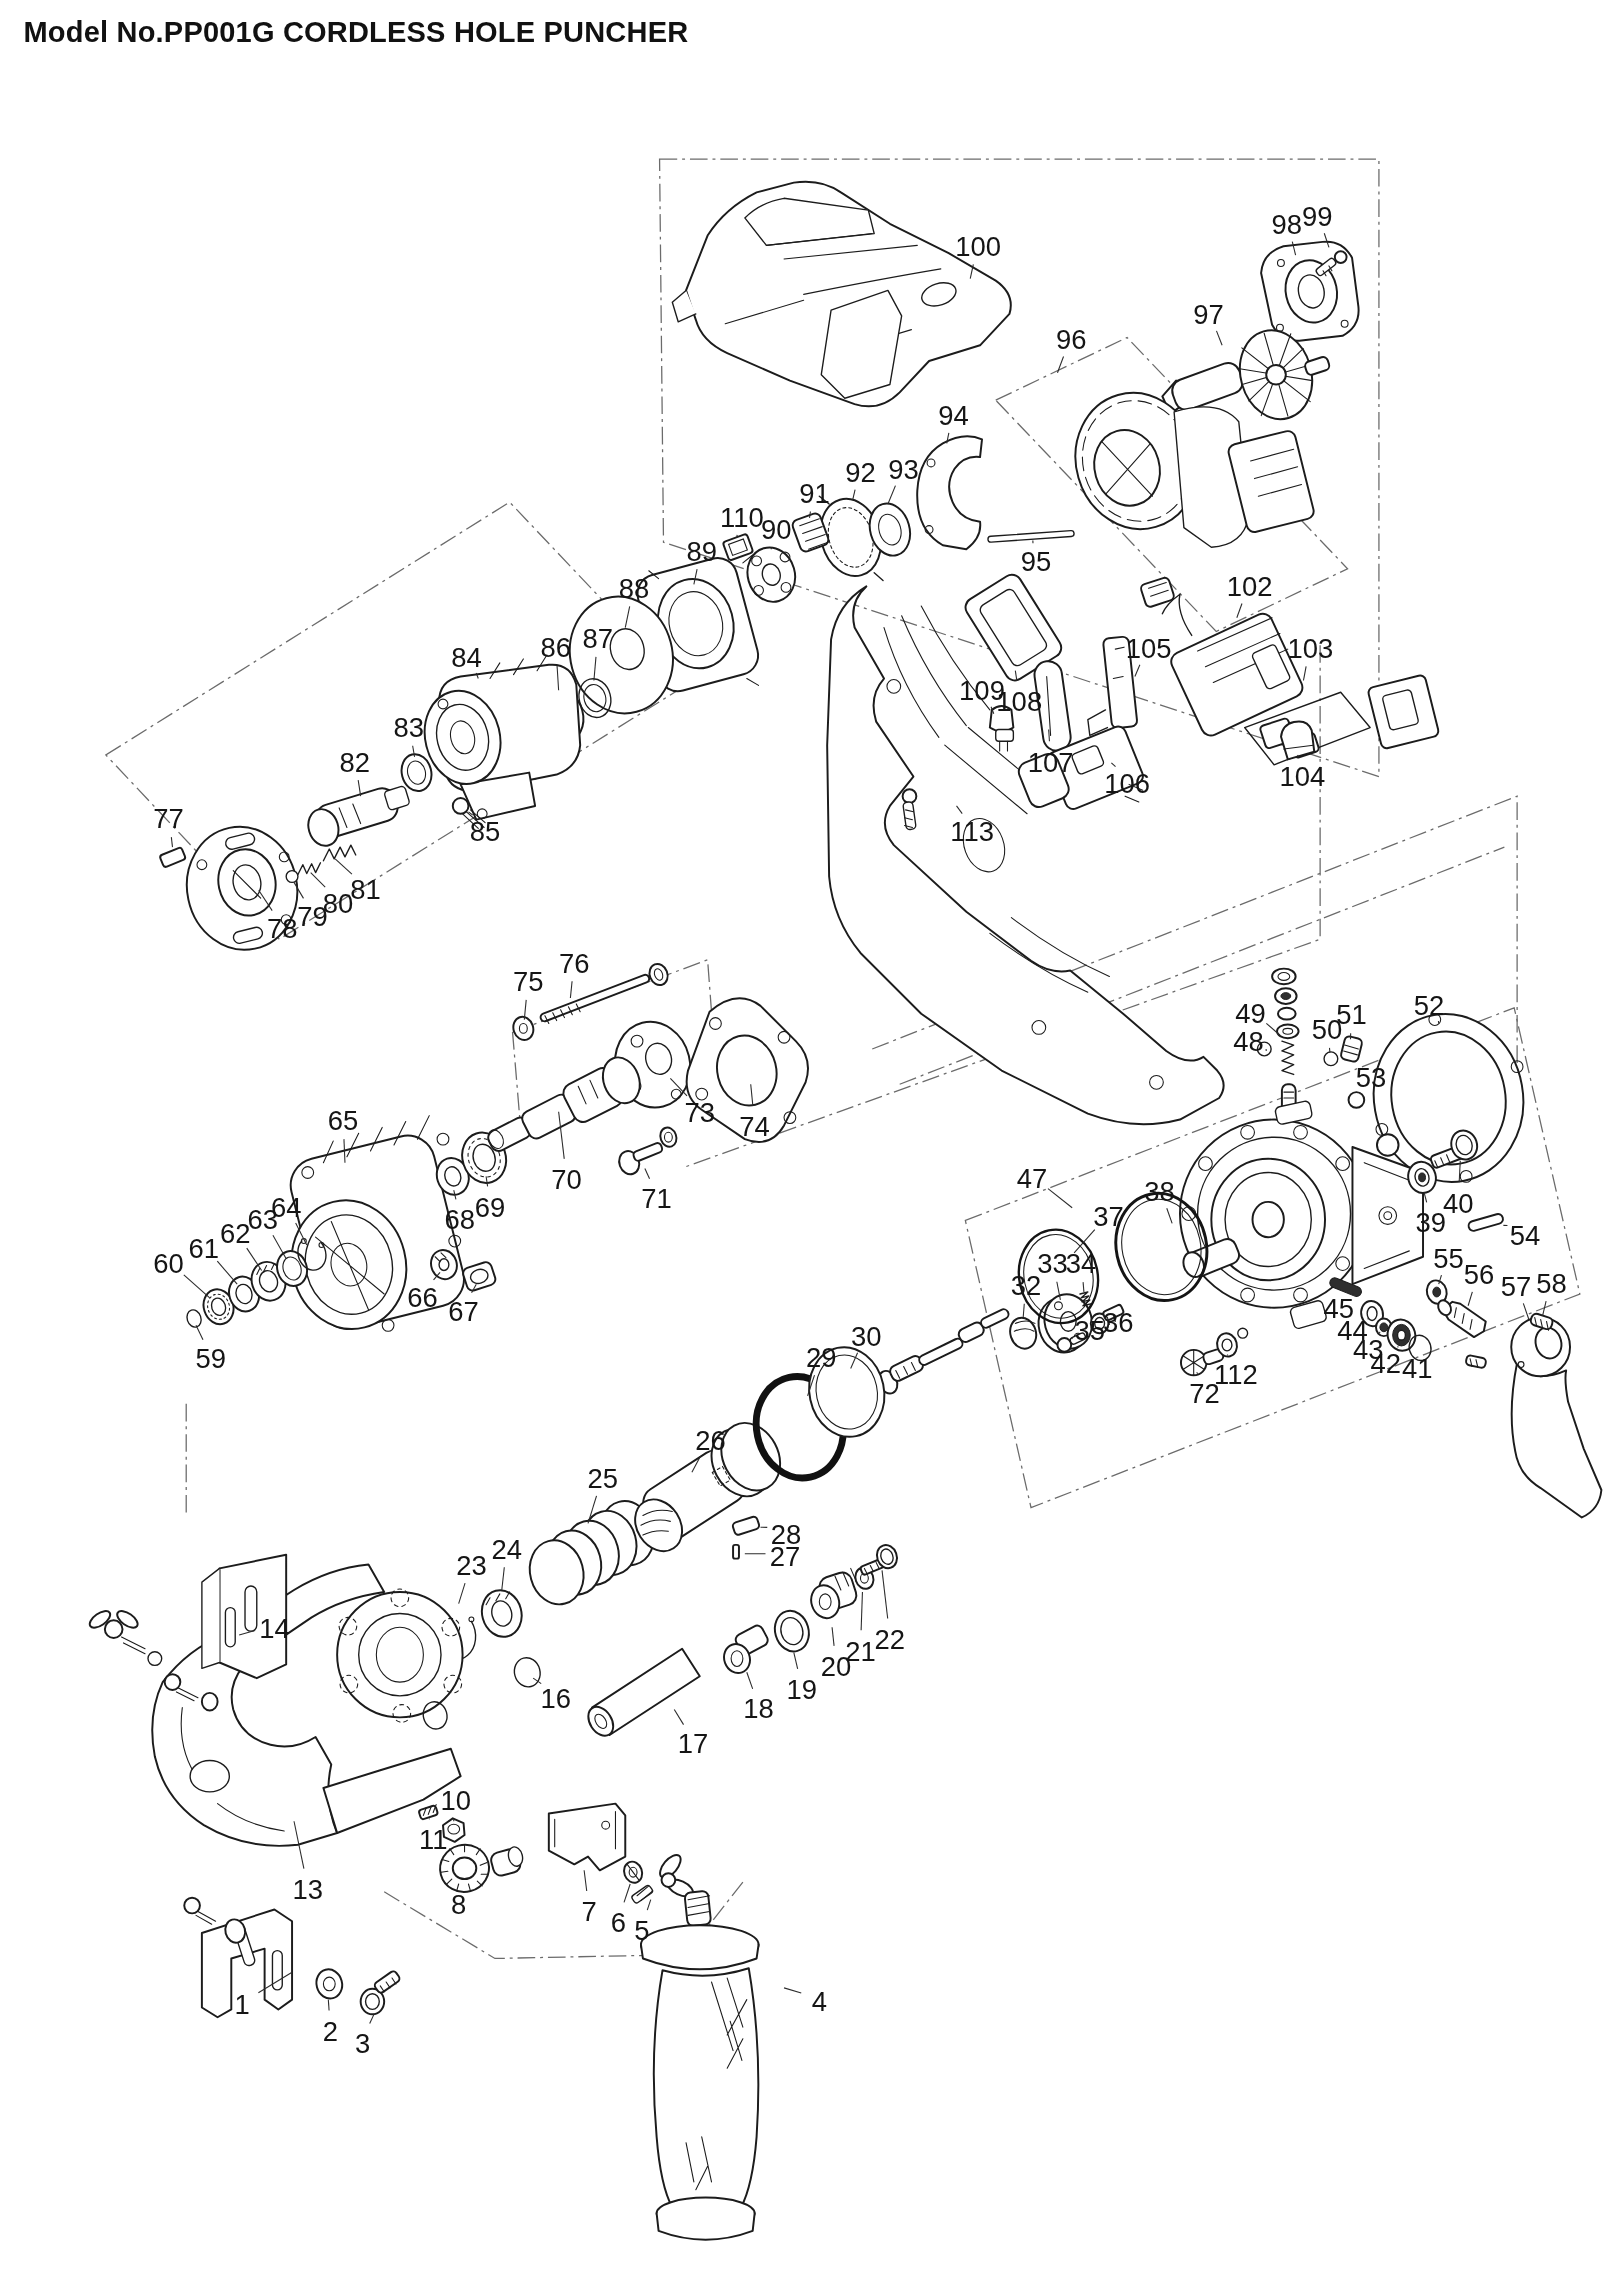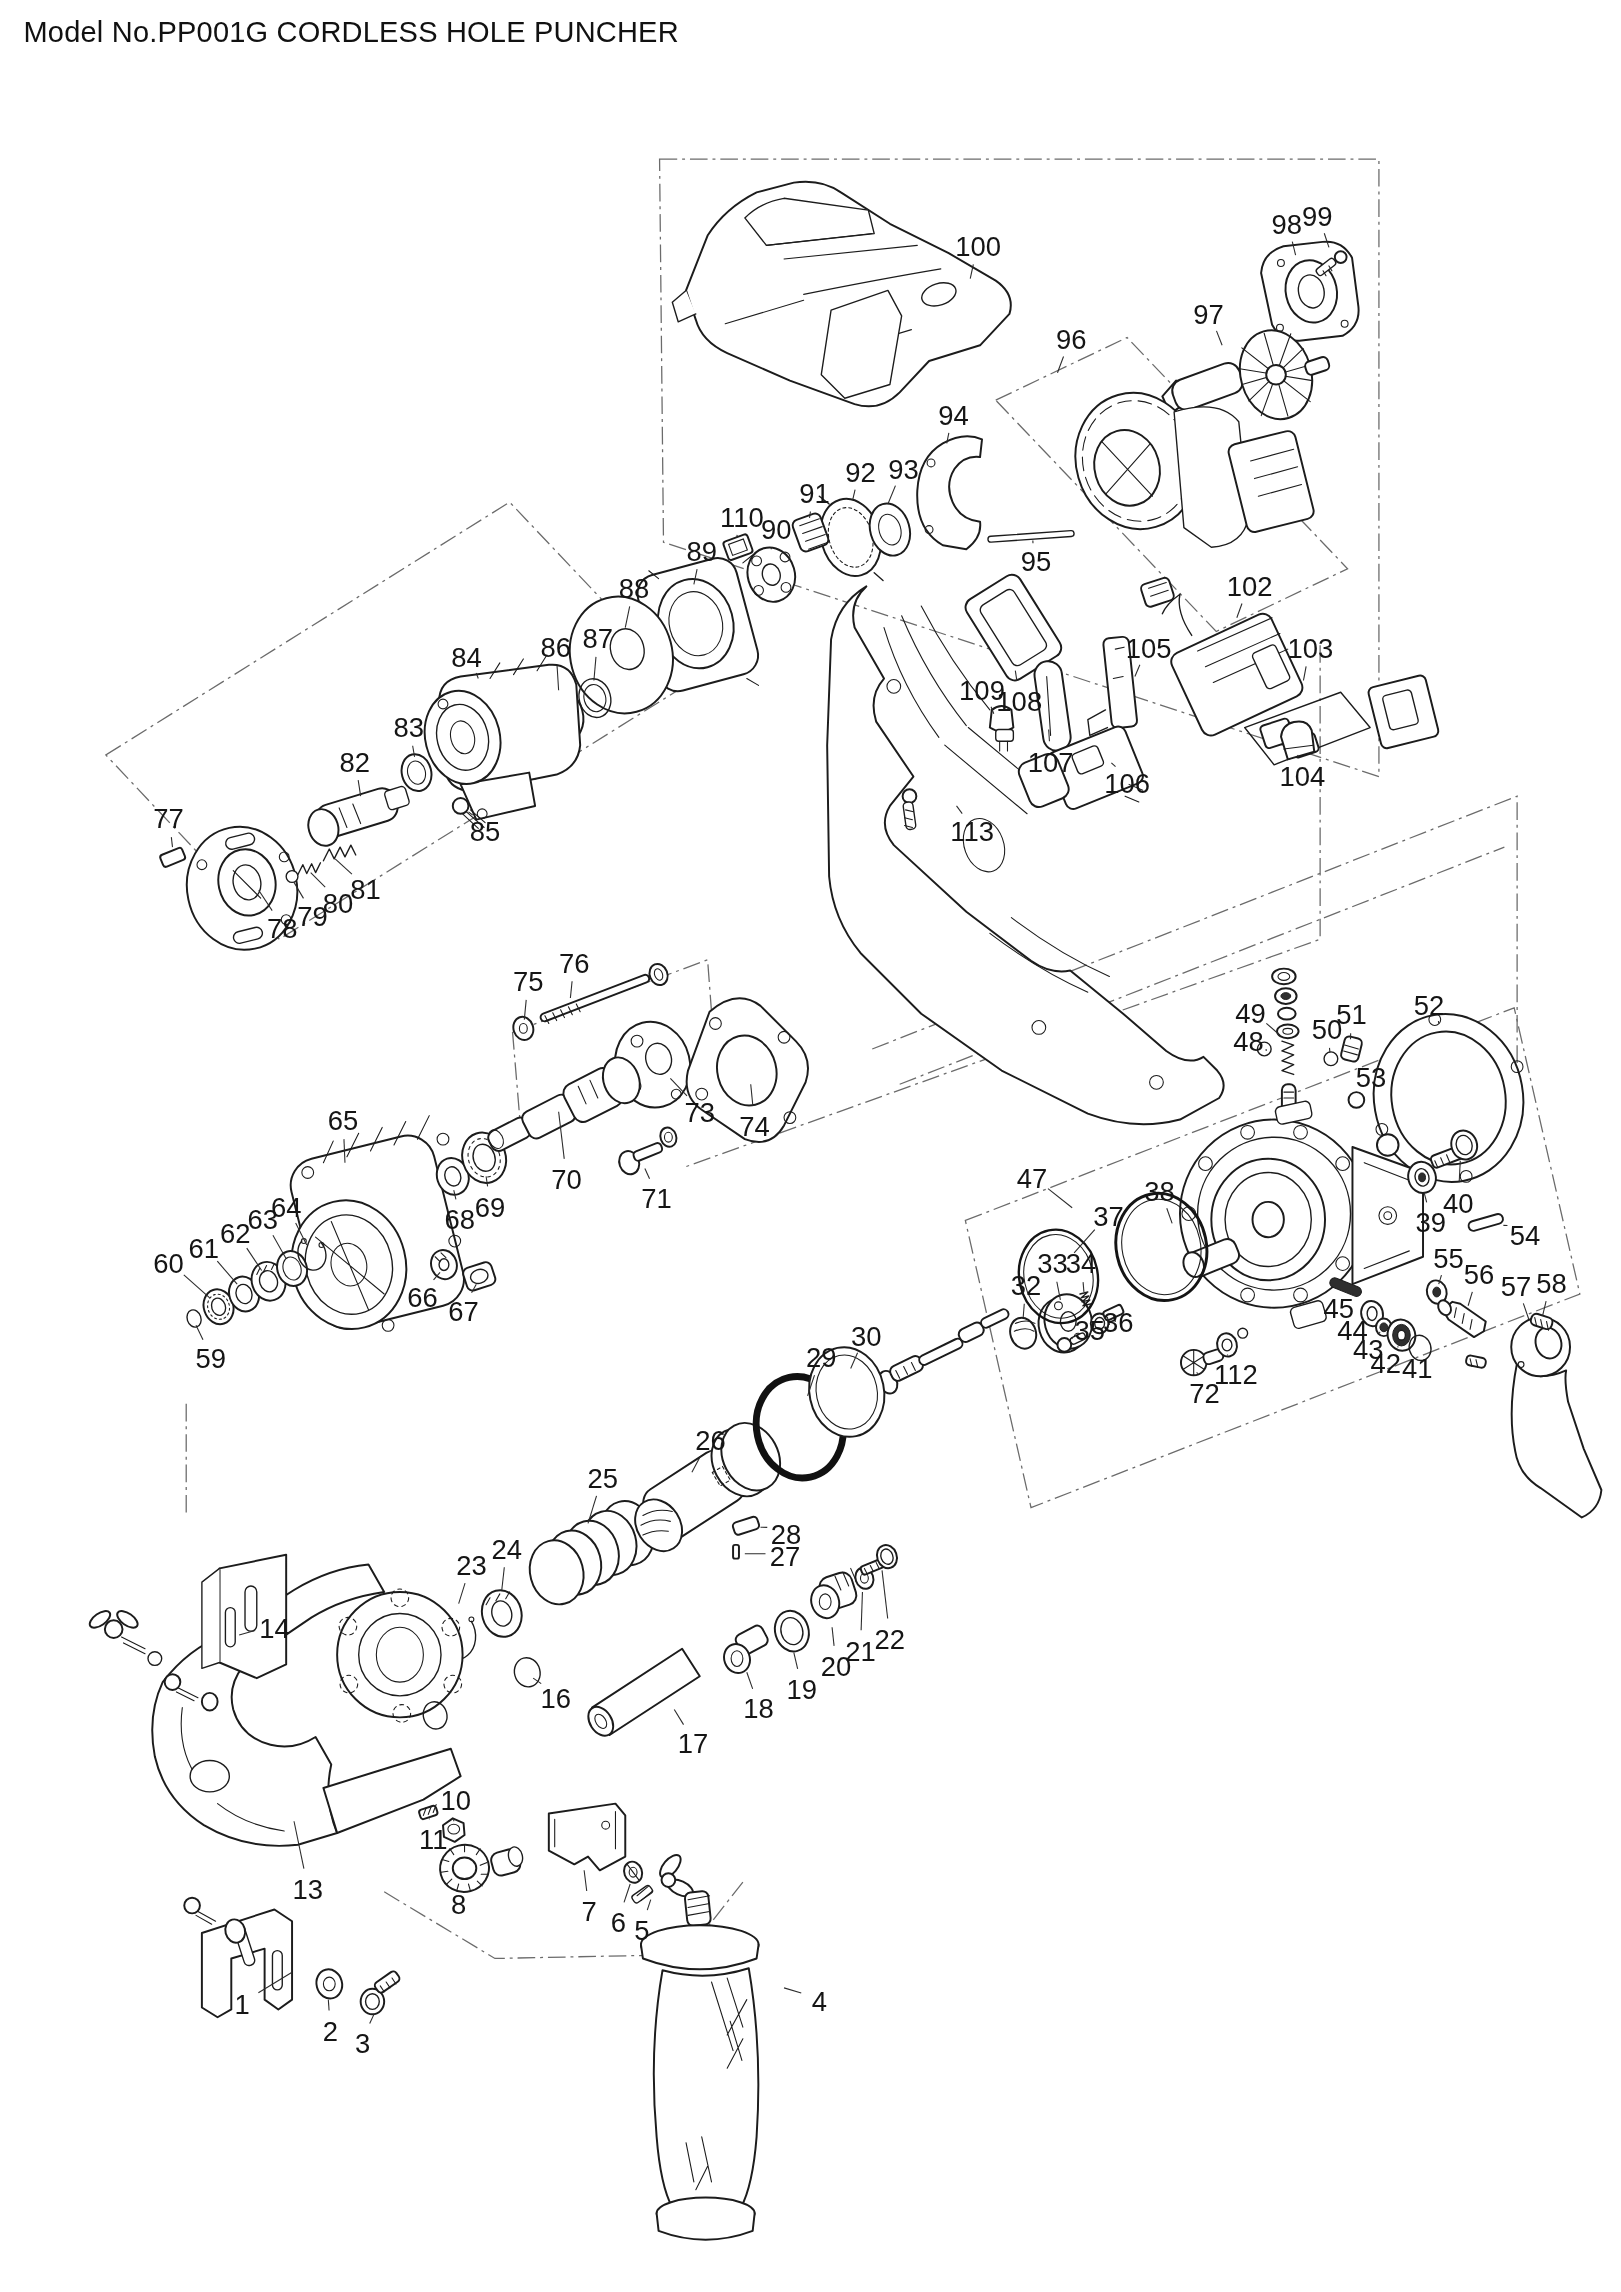--- a/index.html
+++ b/index.html
@@ -1,18 +1,18 @@
 <!DOCTYPE html>
 <html><head>
 <meta charset="utf-8">
 <style>
   html,body{margin:0;padding:0;background:#fff;}
   .stage{position:relative;width:1621px;height:2293px;background:#ffffff;overflow:hidden;
          font-family:"Liberation Sans",sans-serif;}
-  .title{position:absolute;left:23.5px;top:15.7px;font-size:29px;font-weight:400;color:#111;
+  .title{position:absolute;left:23.5px;top:15.7px;font-size:29px;font-weight:700;color:#111;
          letter-spacing:0.2px;white-space:nowrap;}
   svg{position:absolute;left:0;top:0;}
   .s2{fill:#fff;stroke:#1c1c1c;stroke-width:2;stroke-linejoin:round;stroke-linecap:round;}
   .s15{fill:#fff;stroke:#1c1c1c;stroke-width:1.4;stroke-linejoin:round;stroke-linecap:round;}
   .hl{fill:none;stroke:#1c1c1c;stroke-width:1.1;stroke-linecap:round;}
   .nf{fill:none;}
   .dk{fill:#2e2e2e;stroke:#1c1c1c;stroke-width:1;}
   .chain{fill:none;stroke:#6b6b6b;stroke-width:1.3;stroke-dasharray:18 5 3 5;}
   .leader{stroke:#2b2b2b;stroke-width:1.1;}
   text.lbl{font-family:"Liberation Sans",sans-serif;font-size:28px;font-weight:500;fill:#151515;

